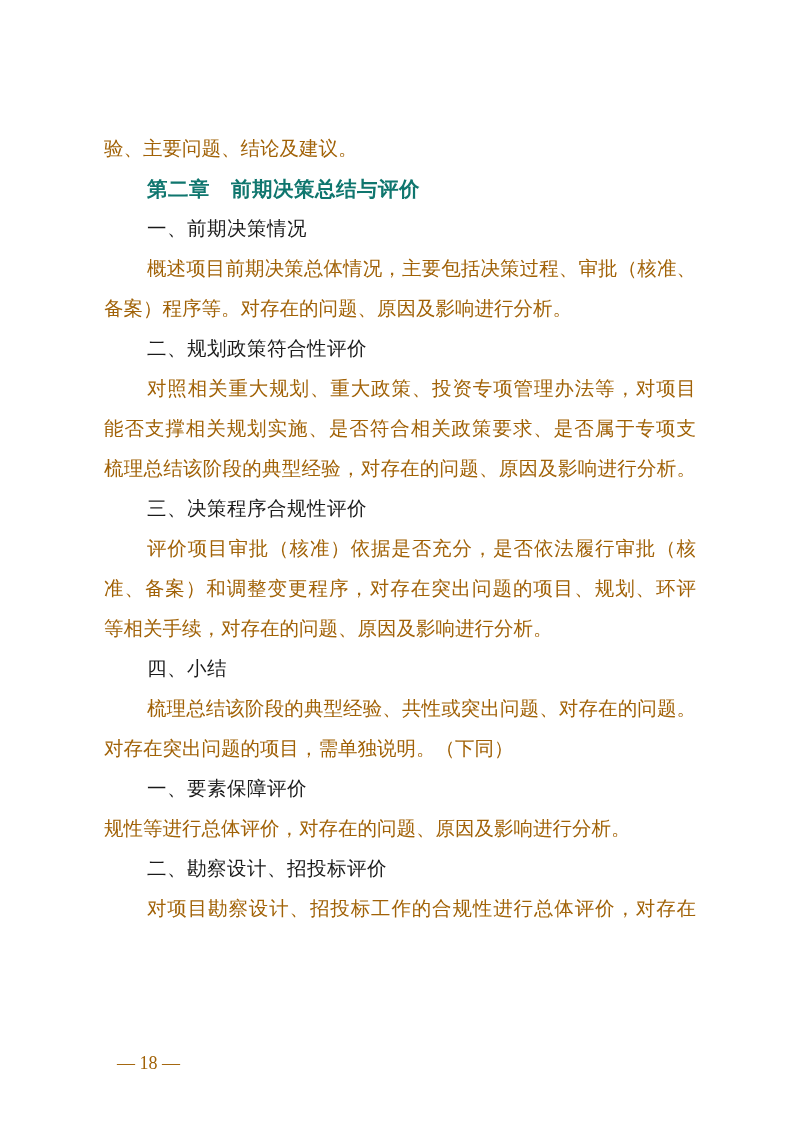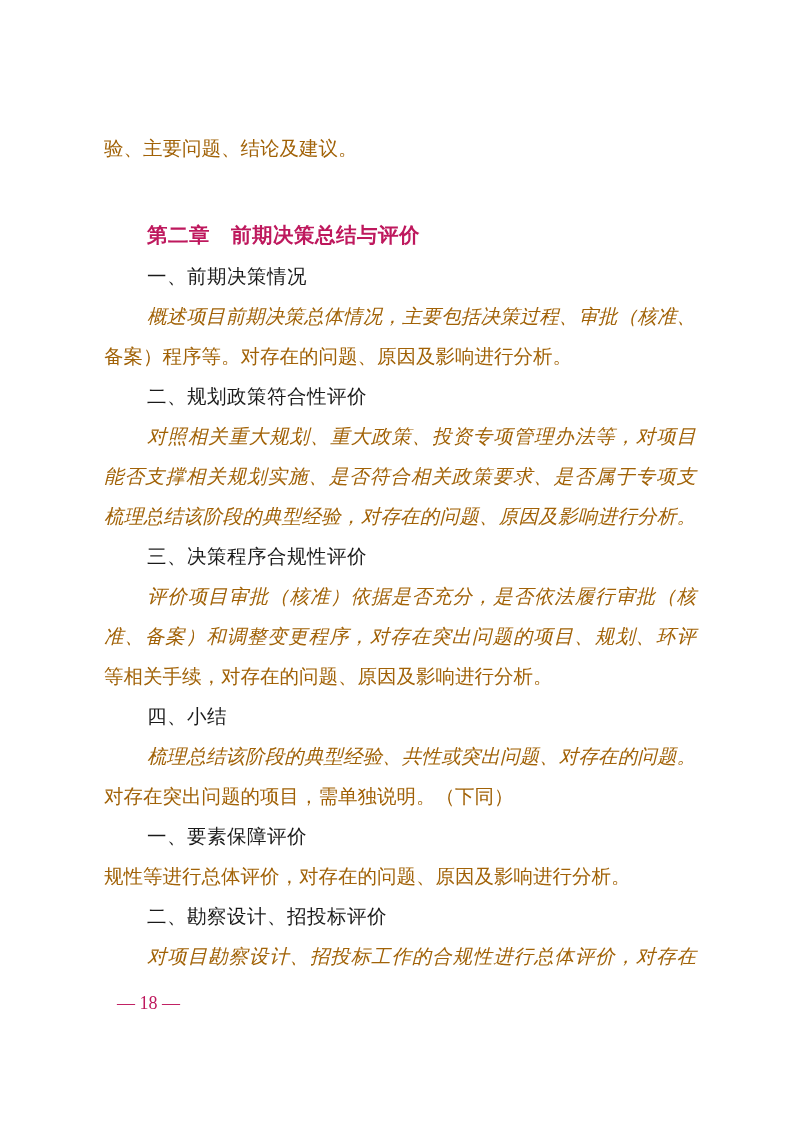--- a/index.html
+++ b/index.html
@@ -25,45 +25,43 @@
     height: 40px;
     line-height: 40px;
     font-size: 19.5px;
     color: #a16207;
     white-space: nowrap;
   }
   .line.justify {
     white-space: normal;
     text-align: justify;
     text-align-last: justify;
-    font-style: italic;
   }
   .line.indent {
     padding-left: 43px;
   }
   .line.chapter {
-    font-family: Liberation Mono, monospace;
+    font-family: Liberation Sans, sans-serif;
     font-weight: bold;
     font-size: 20.5px;
-    color: #be185d;
+    color: #0f766e;
     letter-spacing: 0.5px;
-    margin-top: 48px;
   }
   .line.subheading {
     font-size: 19.5px;
     color: #1a1a1a;
     letter-spacing: 0.5px;
   }
   .footer {
     position: absolute;
     left: 117px;
-    top: 992px;
+    top: 1052px;
     font-size: 18px;
     line-height: 22px;
-    color: #be185d;
+    color: #a16207;
     font-family: "Liberation Serif", serif;
   }
 </style>
 </head>
 <body>
 
 <div class="page">
   <div class="content" id="content">
       <div class="line body">验、主要问题、结论及建议。</div>
       <div class="line chapter indent">第二章　前期决策总结与评价</div>

